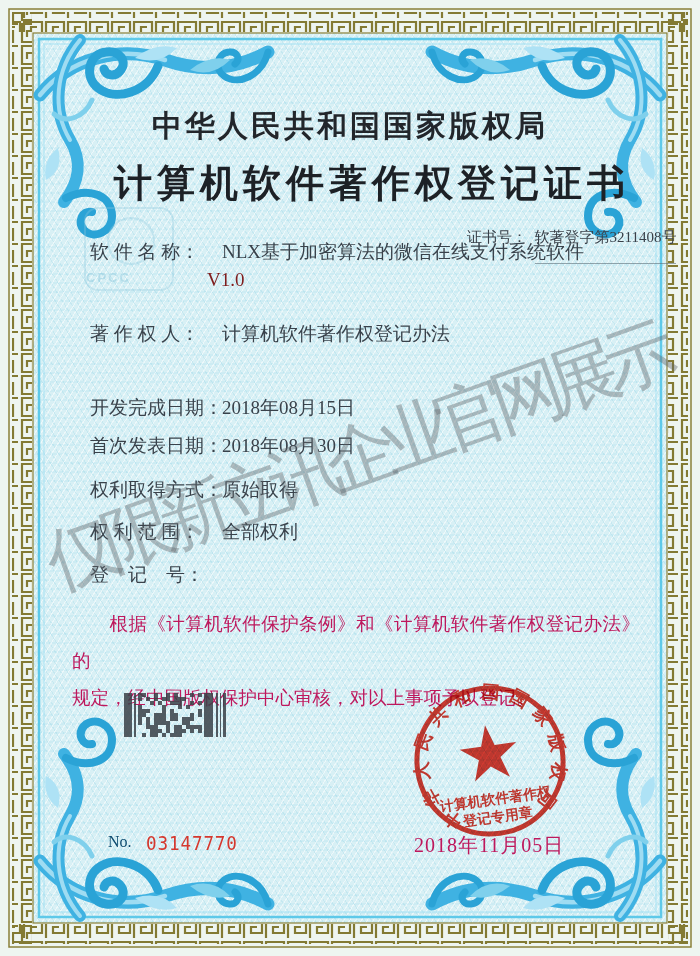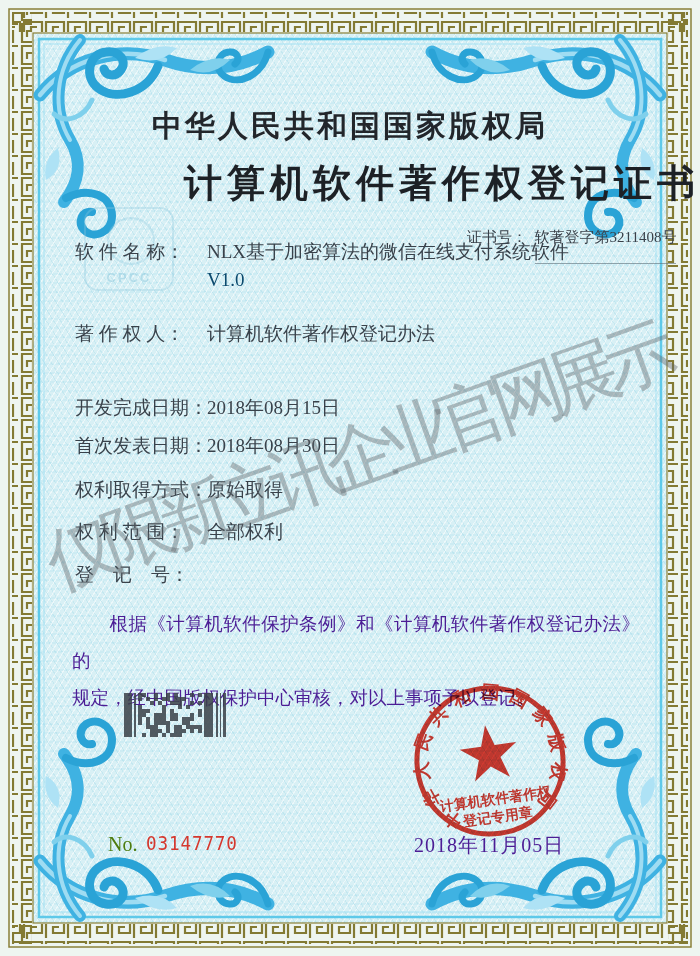--- a/index.html
+++ b/index.html
@@ -17,61 +17,61 @@
       repeating-linear-gradient(0deg, rgba(140,212,232,.14) 0 2px, rgba(140,212,232,0) 2px 9px),
       #d8f0f5;
   }
   .frame-svg{position:absolute; left:0; top:0;}
   .abs{position:absolute;}
   .authority{
     left:0; right:0; top:106px; text-align:center;
     font-size:30px; font-weight:bold; letter-spacing:3px; color:#22262b;
   }
   .cert-title{
-    left:0; right:0; top:158px; text-align:right;
+    left:0; right:0; top:158px; text-align:center;
     font-size:38px; font-weight:bold; letter-spacing:5px; color:#1d2126;padding-left:44px;
   }
   .cert-no{ left:452px; top:211px; font-size:15px; color:#394049; white-space:pre;}
   .cert-no .num{ border-bottom:1px solid rgba(90,110,120,.6); padding-bottom:18px;}
-  .row{ left:75px; font-size:19px; color:#39424b; display:flex; }
+  .row{ left:90px; font-size:19px; color:#39424b; display:flex; }
   .row .lbl{ width:132px; white-space:pre; flex:0 0 auto;}
   .row .val{ white-space:pre;}
-  .val2{ left:207px; font-size:19px; color:#0c4a6e;}
+  .val2{ left:207px; font-size:19px; color:#7f1d1d;}
   .statement{
     left:72px; top:606px; width:568px; font-size:18.5px; line-height:37px;
-    color:#4c1d95; text-align:justify;
+    color:#be185d; text-align:justify;
   }
   .statement .indent{ display:inline-block; width:37px;}
-  .serial{ left:108px; top:833px; font-size:20px; color:#4d7c0f;}
+  .serial{ left:108px; top:833px; font-size:16px; color:#0c4a6e;}
   .serial-num{
     left:146px; top:831px; font-size:20px; color:#d5382e;
     font-family:"DejaVu Sans Mono",monospace; letter-spacing:1px;
     transform:scaleX(.88); transform-origin:left center;
   }
-  .issue-date{ left:414px; top:832px; font-size:20px; letter-spacing:1px; color:#4c1d95;}
+  .issue-date{ left:414px; top:832px; font-size:20px; letter-spacing:1px; color:#be185d;}
   .seal{ left:390px; top:661px; mix-blend-mode:multiply; opacity:.95;}
   .seal text{ font-family:"Liberation Serif","DejaVu Serif",serif; }
   .barcode{ left:124px; top:693px; opacity:.85;}
   .diag-watermark{
     left:50px; top:518px; width:700px; height:100px;
     transform:rotate(-19.5deg); transform-origin:left center;
     font-family:"Liberation Sans","DejaVu Sans",sans-serif;
     font-size:72px; letter-spacing:-13px; white-space:pre;
     color:rgba(96,102,108,.42); pointer-events:none; z-index:5;
   }
   .cpcc{
     left:84px; top:207px; width:86px; height:80px; opacity:.55;
     border:2px solid rgba(140,200,222,.6); border-radius:14px;
   }
   .cpcc .disc{
     position:absolute; left:50%; top:8px; width:44px; height:44px; margin-left:-22px;
     border:2px solid rgba(140,200,222,.6); border-radius:50%;
   }
   .cpcc .cpcc-txt{
-    position:absolute; left:0; right:0; bottom:4px; text-align:center;
+    position:absolute; left:0; right:0; bottom:4px; text-align:left;
     font-family:"Liberation Sans",sans-serif; font-size:13px; letter-spacing:2px;
     color:rgba(130,195,218,.8); font-weight:bold;
   }
 </style>
 </head>
 <body>
 
 <div class="page">
 
   <div class="paper"></div>

